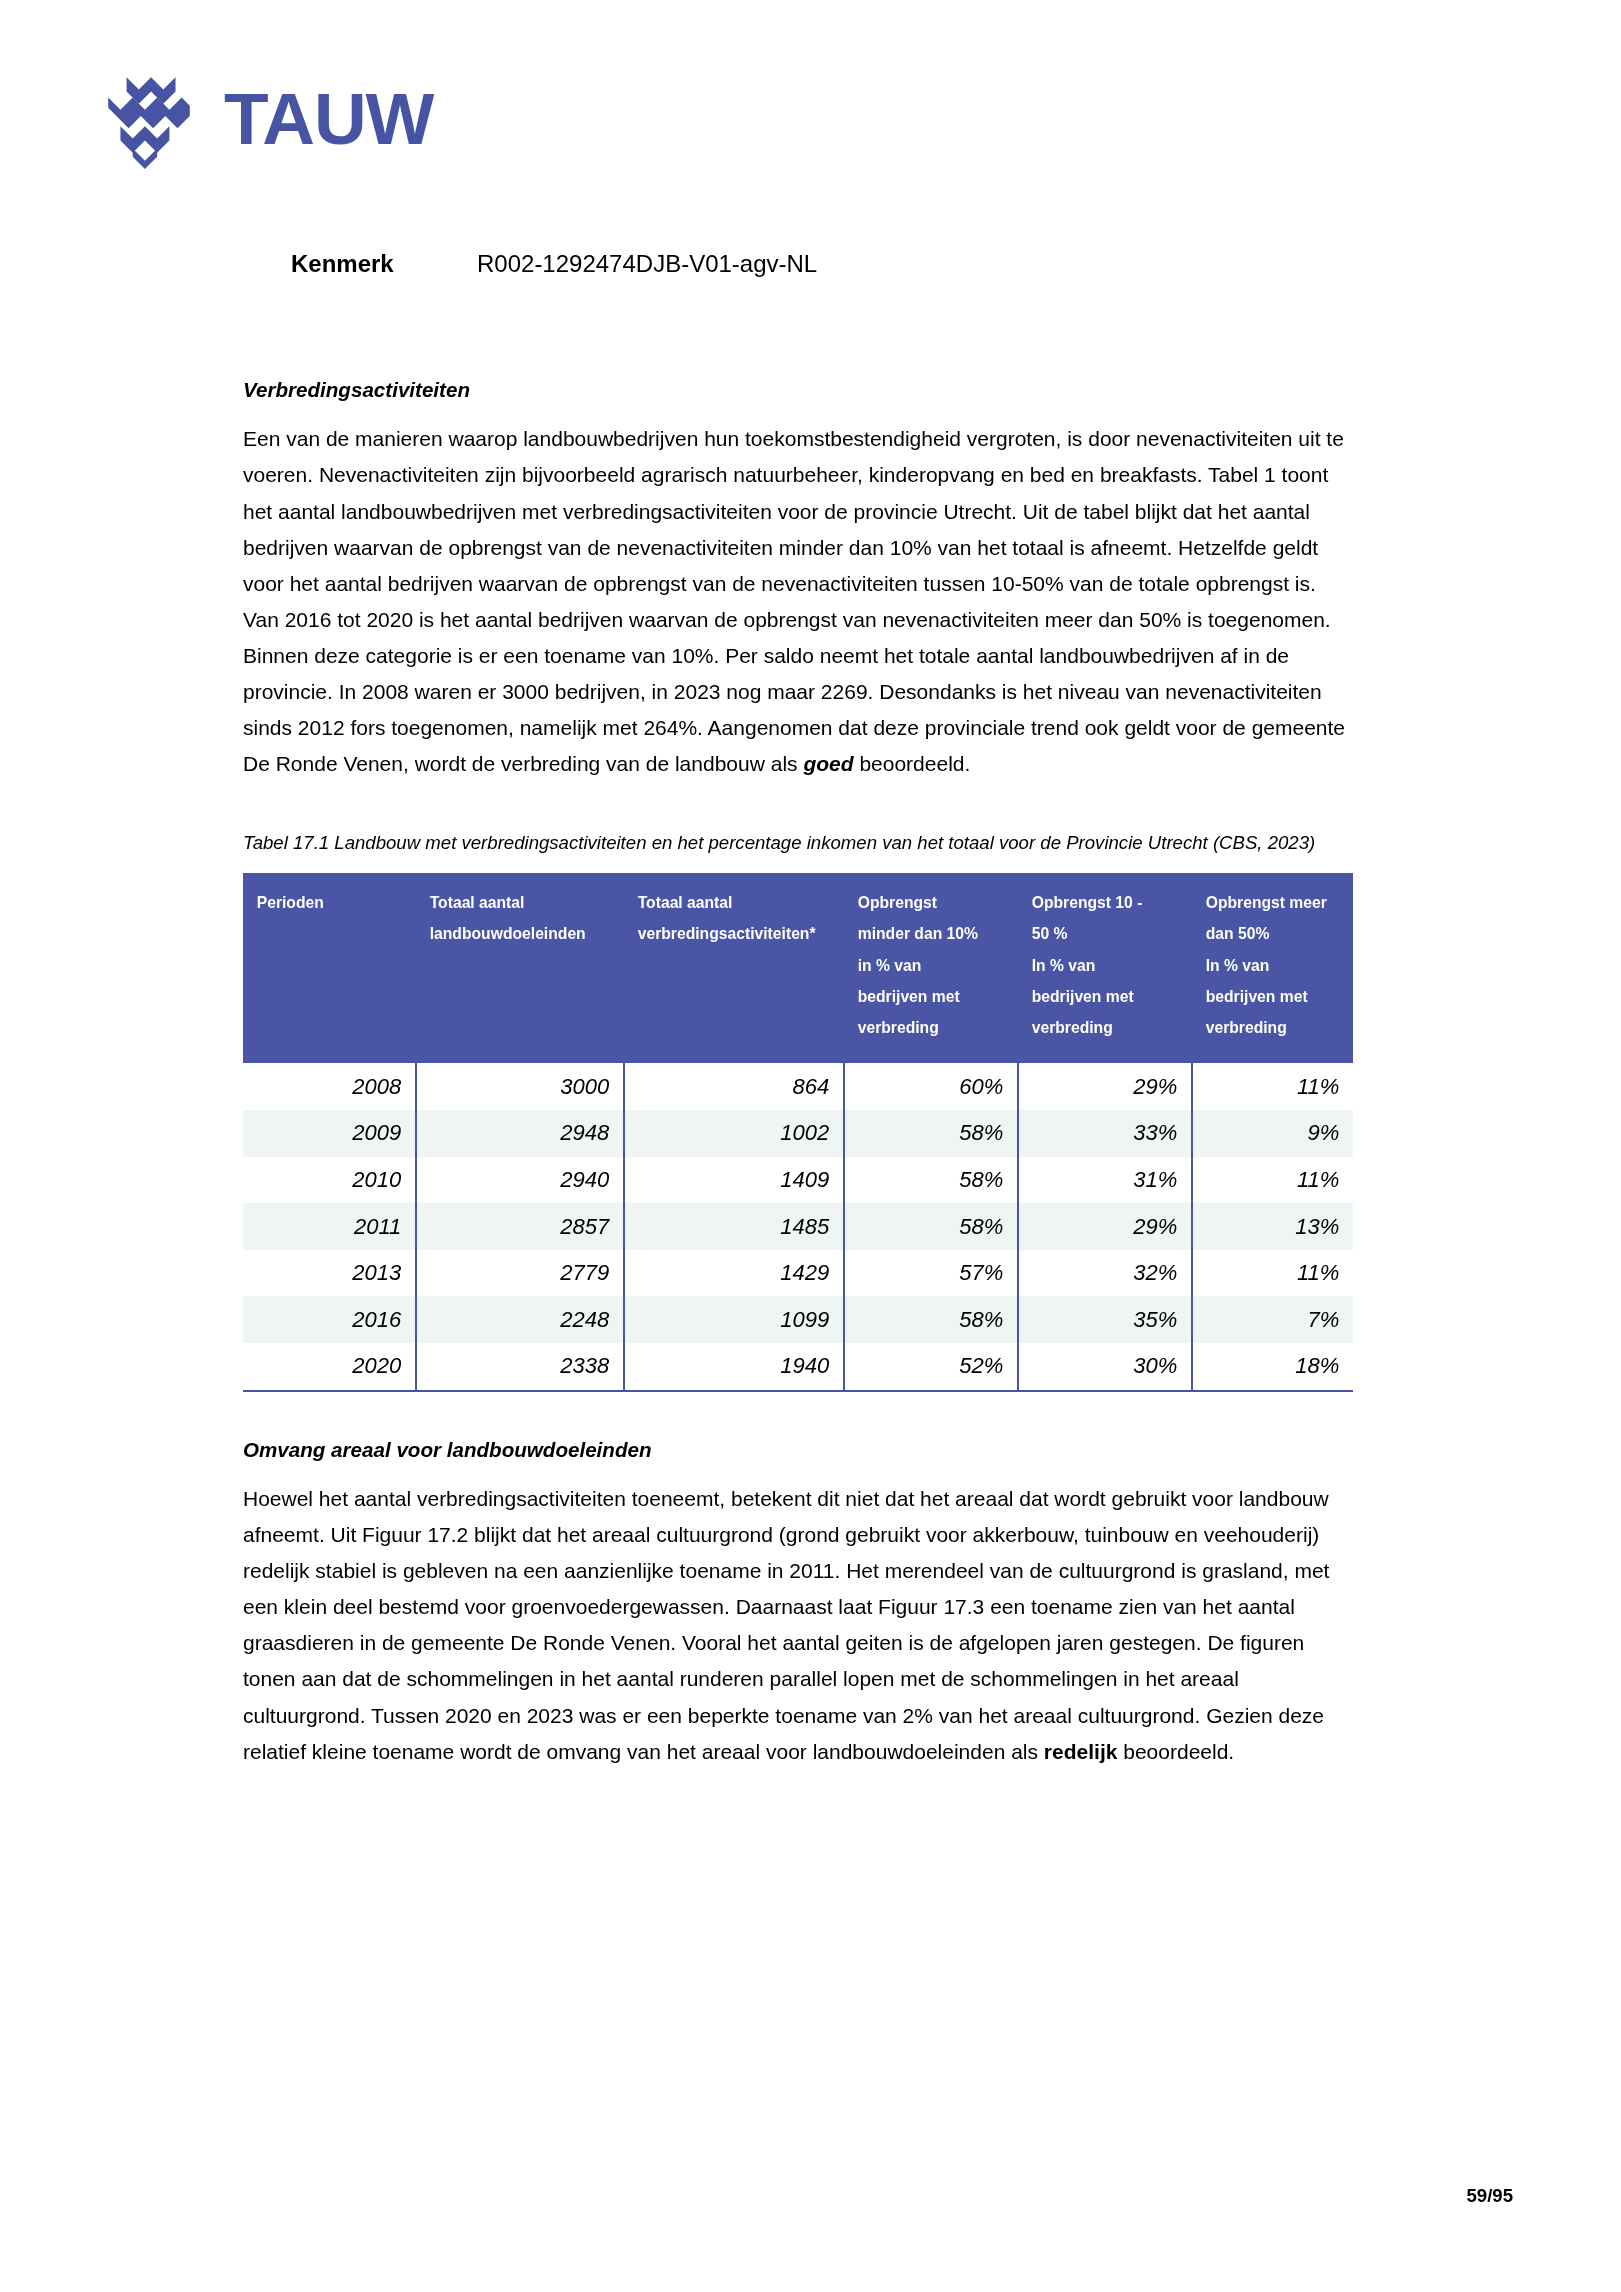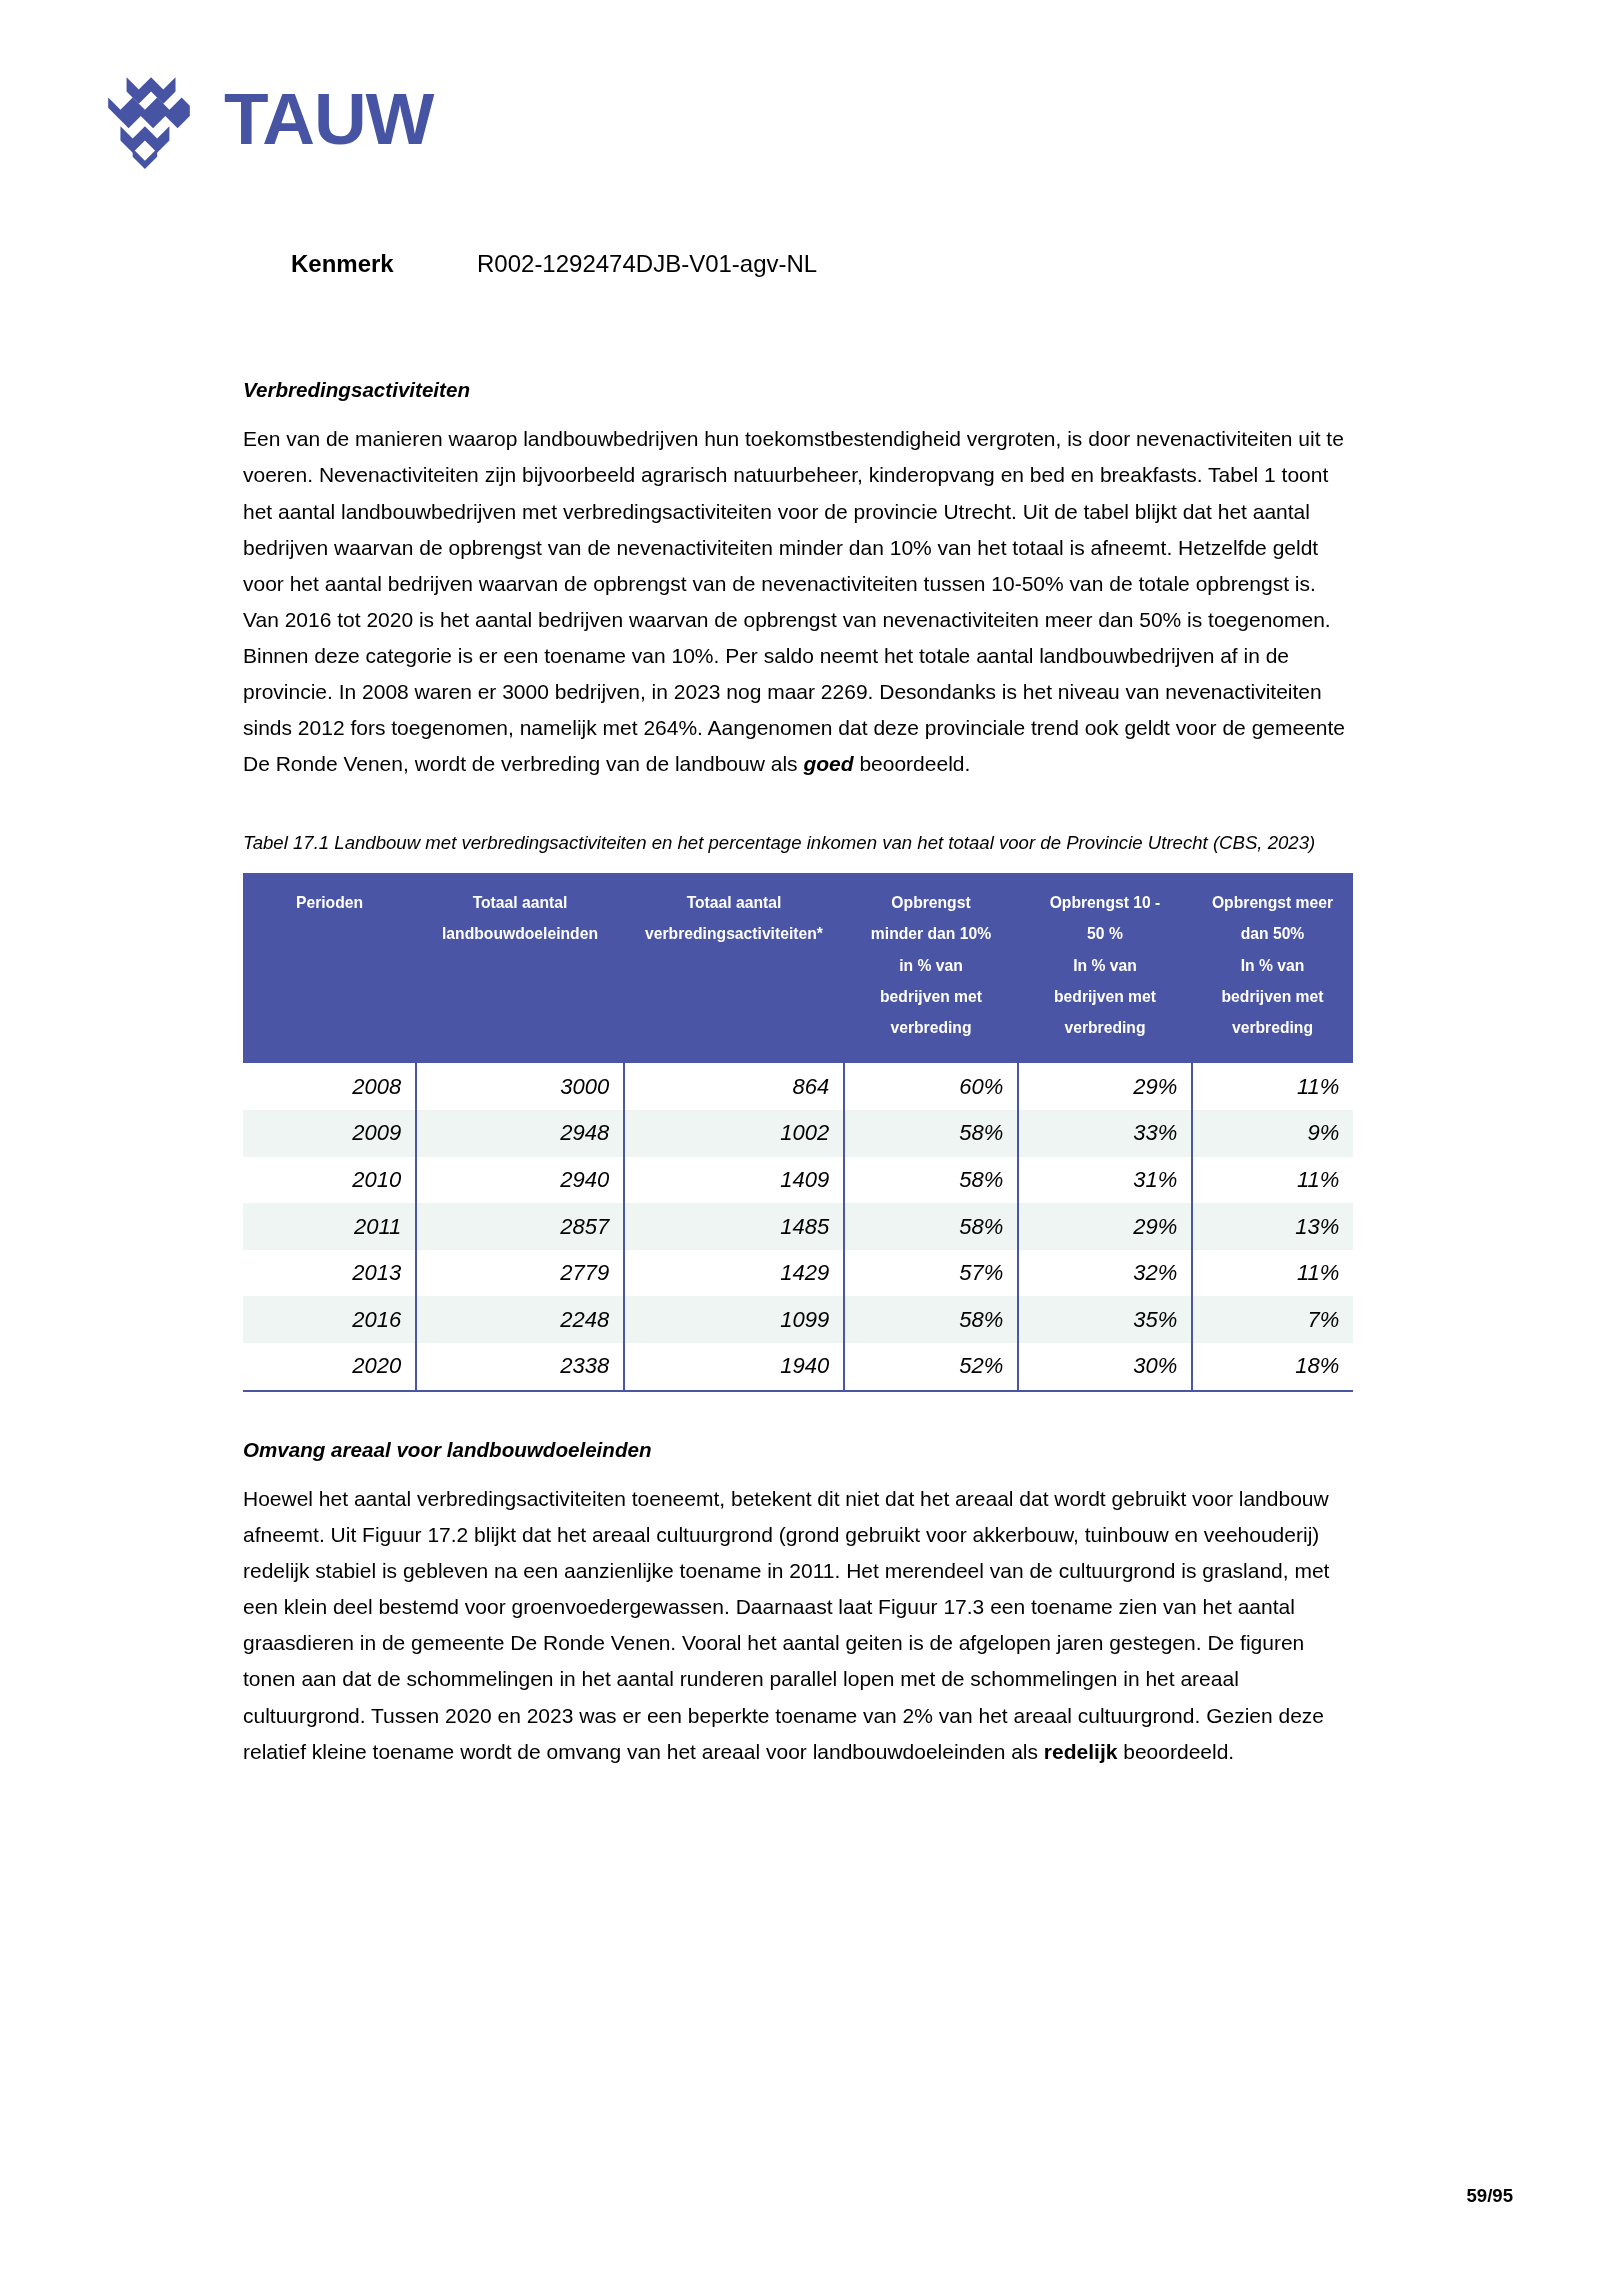--- a/index.html
+++ b/index.html
@@ -108,21 +108,21 @@
     background: #4a55a5;
     color: #ffffff;
     font-weight: bold;
     font-size: 15.7px;
     text-align: left;
     vertical-align: top;
     padding: 13.7px 13.7px 19.6px 13.7px;
     line-height: 2.0;
     border: none;
   }
-  table.data-table thead th .hdr-line { display: block; white-space: nowrap; text-align: center; }
+  table.data-table thead th .hdr-line { display: block; white-space: nowrap; }
 
   table.data-table tbody td {
     text-align: right;
     padding: 8.8px 13.7px;
     height: 29px;
     font-size: 22px;
     border-left: 2.9px solid #4a55a5;
     border-right: none;
     border-top: none;
     border-bottom: none;

